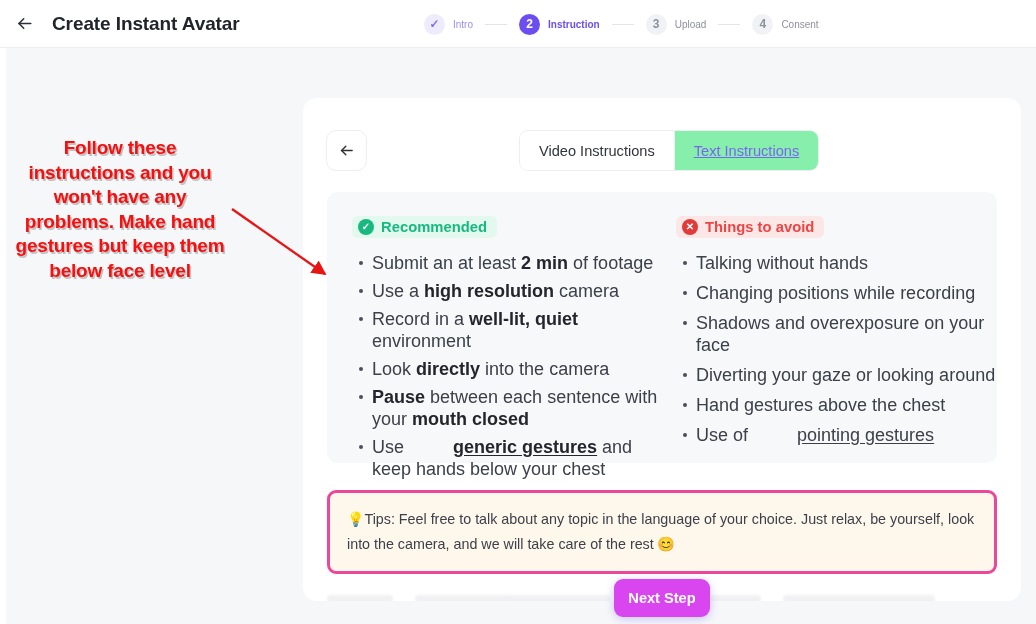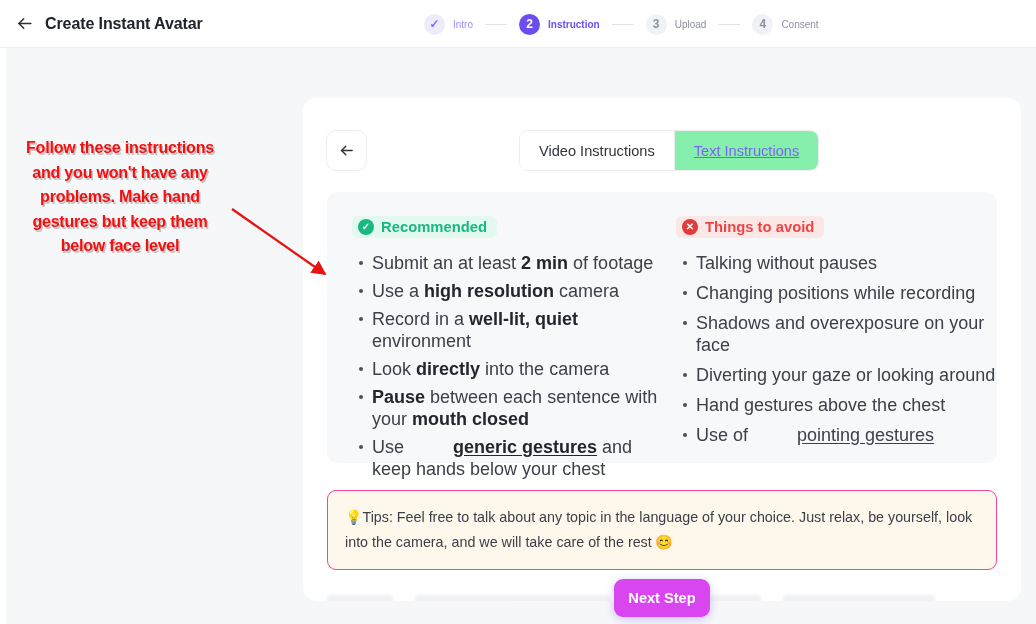--- a/index.html
+++ b/index.html
@@ -22,22 +22,22 @@
     align-items: center;
   }
   .back-arrow-top {
     margin-left: 12px;
     width: 24px; height: 24px;
     display: flex; align-items: center; justify-content: center;
     color: #2b2f36;
     cursor: pointer;
   }
   .page-title {
-    margin-left: 9px;
-    font-size: 16px;
+    margin-left: 16px;
+    font-size: 19px;
     font-weight: 600;
     color: #21242b;
     letter-spacing: -0.1px;
   }
   .stepper {
     position: absolute;
     left: 424px;
     top: 0;
     height: 48px;
     display: flex;
@@ -203,21 +203,21 @@
   ul.items li u { text-decoration: underline; text-underline-offset: 2px; margin-left: 44px; }
   .col.right ul.items li { margin-bottom: 8px; }
 
   
   .tips {
     position: absolute;
     left: 24px; top: 392px;
     width: 670px;
     min-height: 74px;
     background: #fef7ec;
-    border: 1px solid #ec4899;
+    border: 3px solid #ec4899;
     border-radius: 9px;
     padding: 14px 18px 14px 17px;
     font-size: 14.3px;
     line-height: 25px;
     color: #3d4049;
   }
   .bulb { font-size: 14px; }
 
   
   .faded {
@@ -251,21 +251,21 @@
     cursor: pointer;
     box-shadow: 0 2px 8px rgba(108,86,242,0.32);
   }
 
   
   .annotation {
     position: absolute;
     left: 12px; top: 136px;
     width: 216px;
     text-align: center;
-    font-size: 16px;
+    font-size: 19px;
     font-weight: 700;
     line-height: 24.5px;
     color: #f60f0f;
     text-shadow: 1.5px 1.5px 0 rgba(120,120,120,0.42);
     letter-spacing: -0.2px;
   }
   .arrow-svg {
     position: absolute;
     left: 225px; top: 200px;
     width: 116px; height: 90px;
@@ -340,21 +340,21 @@
         <li>Use <b><u>generic gestures</u></b> and keep hands below your chest</li>
       </ul>
     </div>
 
     <div class="col right">
       <div class="badge bad">
         <span class="badge-icon bad">✕</span>
         <span>Things to avoid</span>
       </div>
       <ul class="items">
-        <li>Talking without pauses</li>
+        <li>Talking without hands</li>
         <li>Changing positions while recording</li>
         <li>Shadows and overexposure on your face</li>
         <li>Diverting your gaze or looking around</li>
         <li>Hand gestures above the chest</li>
         <li>Use of <u>pointing gestures</u></li>
       </ul>
     </div>
   </div>
 
   <div class="tips">

